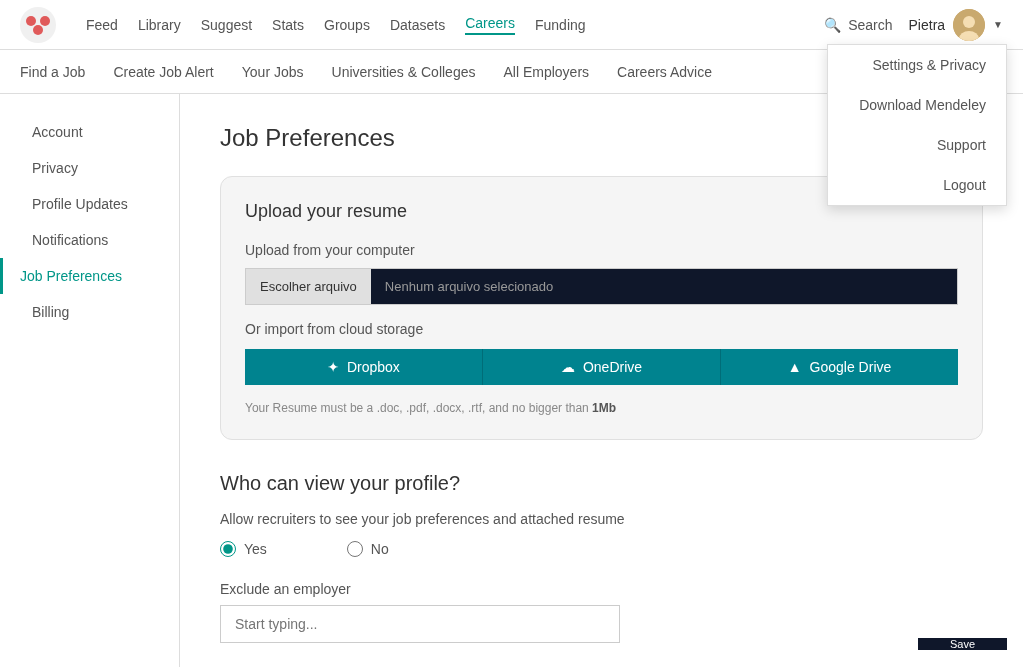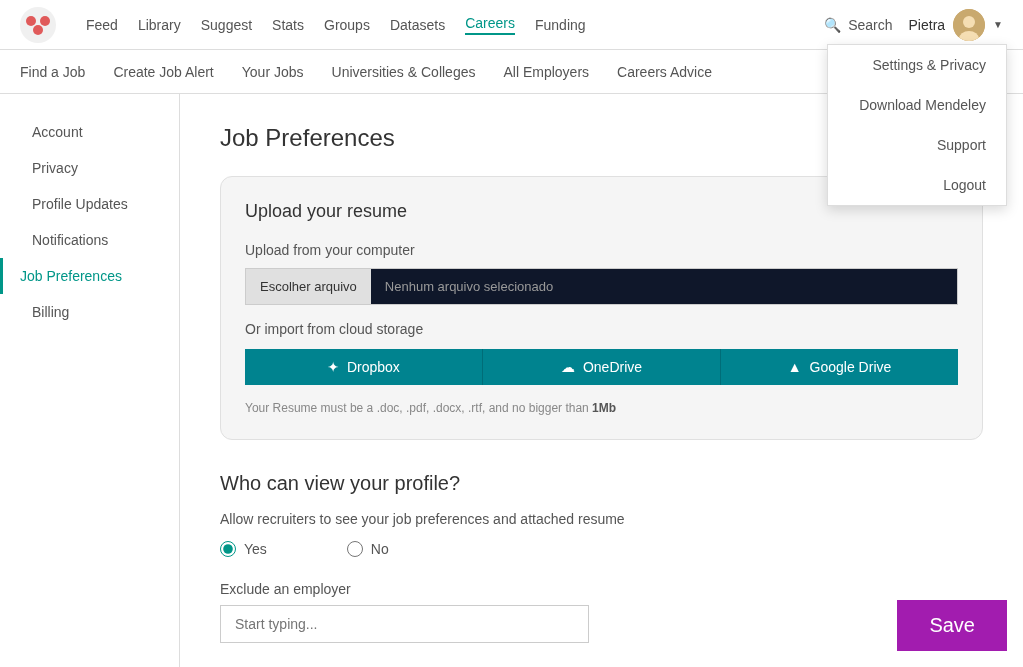--- a/index.html
+++ b/index.html
@@ -241,41 +241,41 @@
       accent-color: #009688;
       width: 16px;
       height: 16px;
     }
     .exclude-label {
       font-size: 14px;
       color: #555;
       margin-bottom: 8px;
     }
     .exclude-input {
-      width: 369px;
+      width: 400px;
       padding: 10px 14px;
       border: 1px solid #ccc;
       font-size: 14px;
       color: #999;
       outline: none;
     }
 
     
     .save-btn-wrap {
       position: fixed;
       bottom: 0;
       right: 0;
       padding: 16px;
     }
     .save-btn {
-      background: #a21caf;
+      background: #0f172a;
       color: #fff;
       border: none;
-      padding: 14px 32px;
-      font-size: 20px;
+      padding: 0 32px;
+      font-size: 11px;
       cursor: pointer;
       font-weight: 400;
     }
 
     
     .logo-svg {
       width: 36px;
       height: 36px;
     }
   </style>

